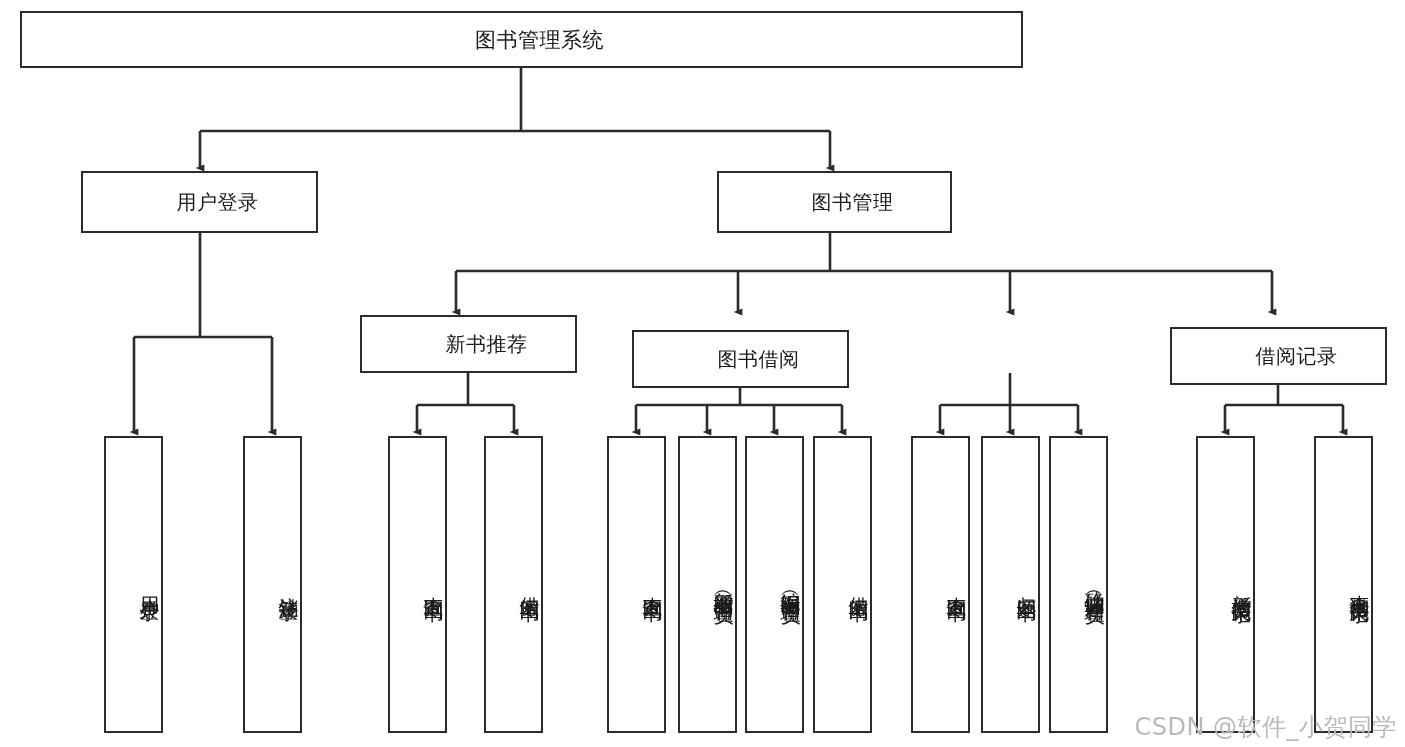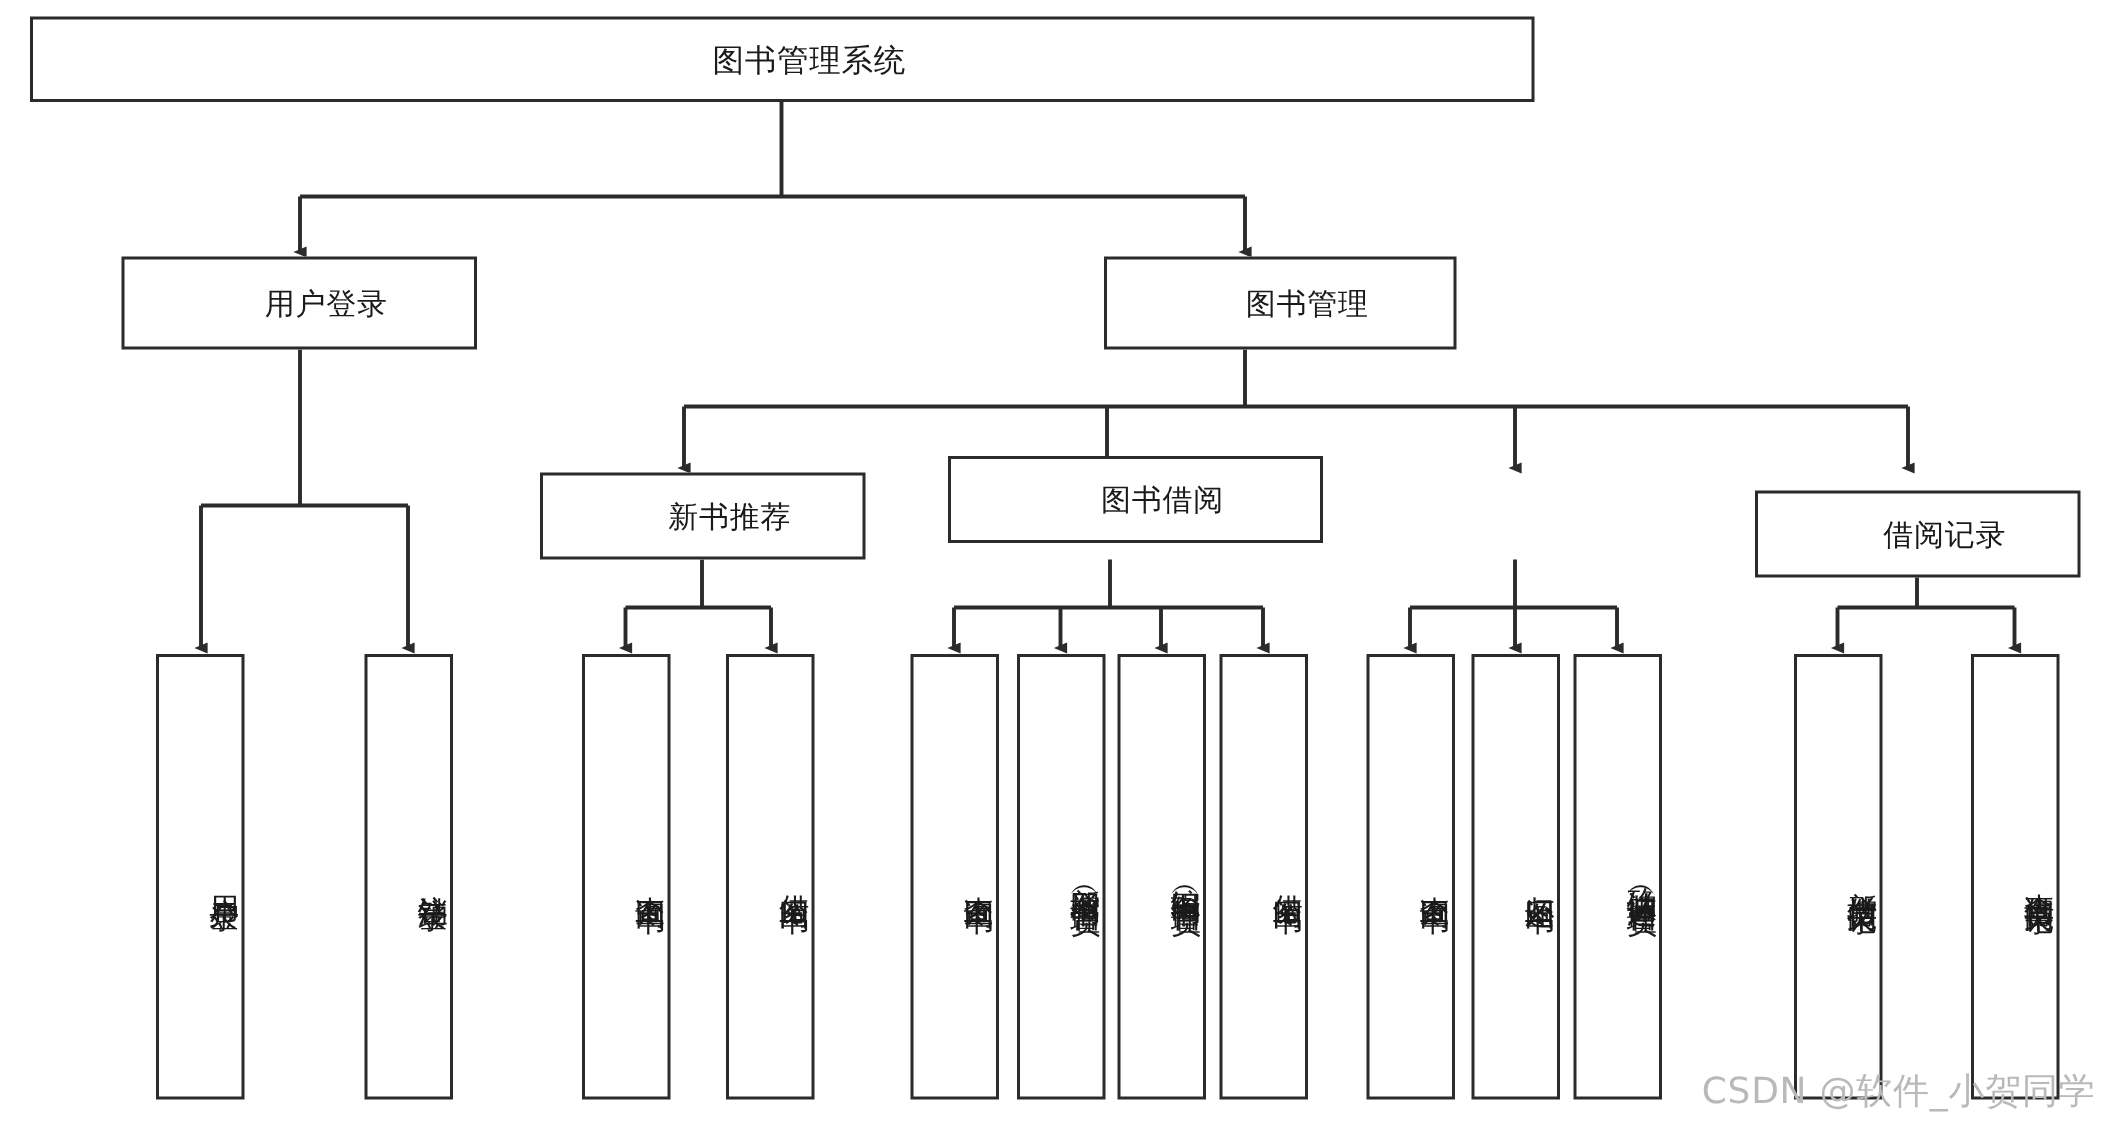--- a/index.html
+++ b/index.html
@@ -126,24 +126,24 @@
       <path d="M1278,373 L1278,405"></path>
       <path d="M1225,405 L1343,405"></path>
       <path d="M1225,405 L1225,432" marker-end="url(#arrow)"></path>
       <path d="M1343,405 L1343,432" marker-end="url(#arrow)"></path>
     </g>
   </svg>
 
   <div class="node h title" style="left:20px; top:11px; width:1003px; height:57px;">图书管理系统</div>
 
   <div class="node h" style="left:81px; top:171px; width:237px; height:62px;">用户登录</div>
-  <div class="node h" style="left:736px; top:171px; width:235px; height:62px;">图书管理</div>
+  <div class="node h" style="left:717px; top:171px; width:235px; height:62px;">图书管理</div>
 
   <div class="node h" style="left:360px; top:315px; width:217px; height:58px;">新书推荐</div>
-  <div class="node h" style="left:632px; top:304px; width:250px; height:58px;">图书借阅</div>
+  <div class="node h" style="left:632px; top:330px; width:217px; height:58px;">图书借阅</div>
   <div class="node h" style="left:1170px; top:327px; width:217px; height:58px;">借阅记录</div>
 
   <div class="node v" style="left:104px; top:436px; width:59px; height:297px;">
     <span class="vlabel">用户登录</span>
   </div>
   <div class="node v" style="left:243px; top:436px; width:59px; height:297px;">
     <span class="vlabel">注销登录</span>
   </div>
 
   <div class="node v" style="left:388px; top:436px; width:59px; height:297px;">

